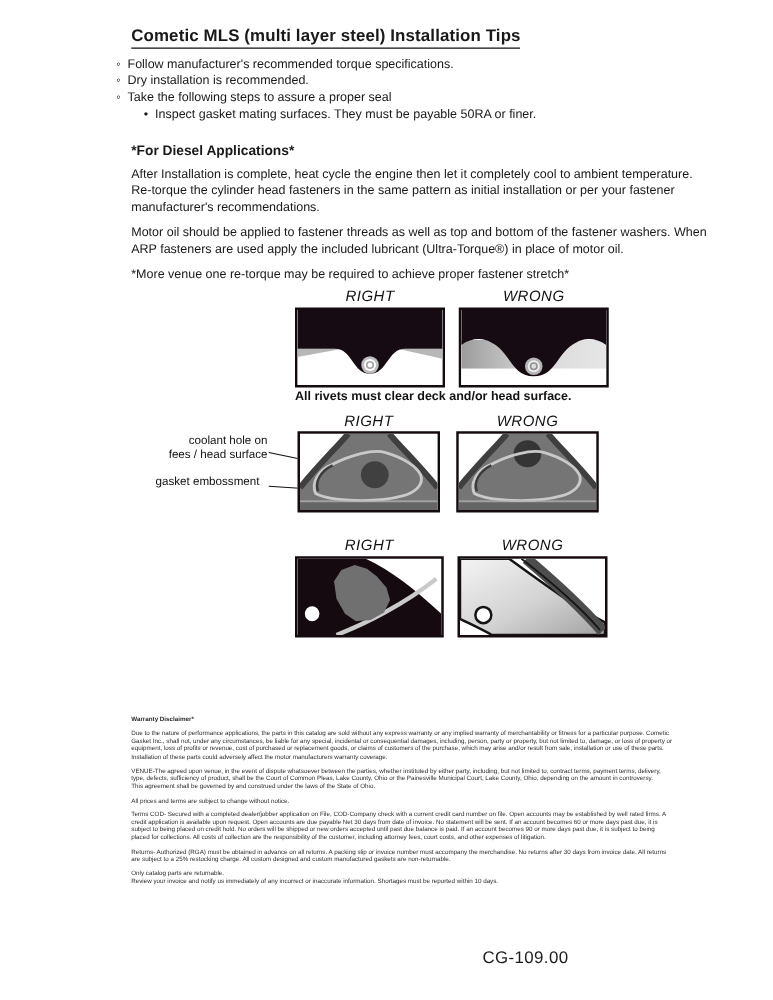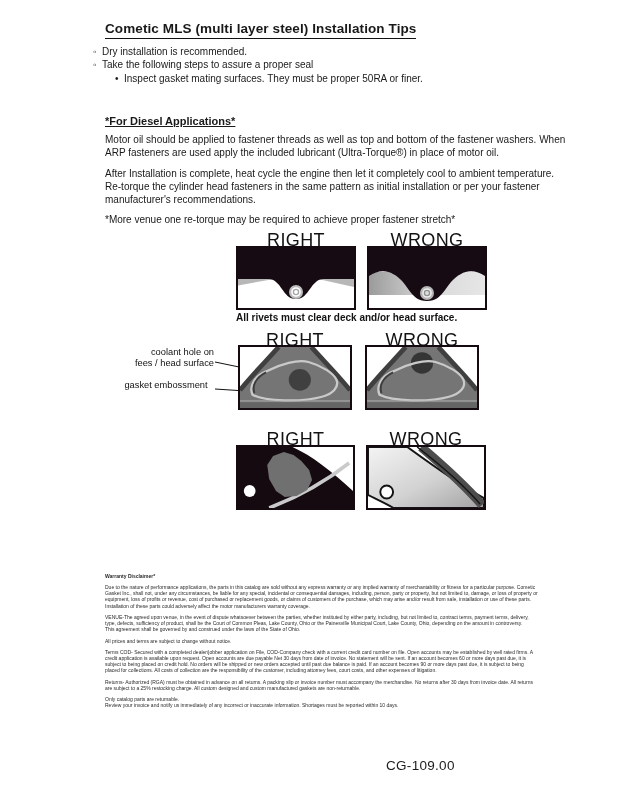--- a/index.html
+++ b/index.html
@@ -25,54 +25,55 @@
   
   .bullets{left:93px;top:45px;font-size:10px;line-height:13.4px;width:470px;}
   .b1,.b2{position:relative;}
   .b1{padding-left:9px;}
   .b1::before{content:"◦";position:absolute;left:0;top:0;font-size:10px;}
   .b2{margin-left:22px;padding-left:9px;}
   .b2::before{content:"•";position:absolute;left:0;top:0;font-size:10px;}
 
   
   .diesel{left:105px;top:115px;width:462px;font-size:10px;line-height:13.2px;}
-  .diesel h2{font-size:11px;margin:0 0 5px 0;font-weight:bold;text-decoration:underline;}
+  .diesel h2{font-size:11px;margin:0 0 5px 0;font-weight:bold;}
   .diesel p{margin:0 0 7px 0;}
 
   
-  .fig-header{font-size:18px;font-weight:500;text-align:center;letter-spacing:0.4px;color:#121212;}
+  .fig-header{font-size:12px;font-weight:500;text-align:center;letter-spacing:0.4px;color:#121212;font-style:italic;}
   .panel{border:2px solid #140a10;background:#fff;box-sizing:border-box;}
   .panel svg{display:block;width:100%;height:100%;}
   .caption{font-size:10px;font-weight:bold;line-height:11.5px;color:#121212;}
   .ann{font-size:9.3px;line-height:10.6px;text-align:right;white-space:pre-line;color:#121212;}
 
   
   .legal{left:105px;top:573px;width:434px;font-size:5px;line-height:6.15px;color:#2a2a2a;}
   .legal .lh{font-weight:bold;margin:0 0 5px 0;}
   .legal p{margin:0 0 5.2px 0;white-space:pre-line;}
 
   .footer-code{left:386px;top:758px;font-size:13.5px;letter-spacing:0.3px;color:#1c1c1c;}
 </style>
 </head>
 <body>
 
 <div class="page">
 
   <div class="abs title">Cometic MLS (multi layer steel) Installation Tips</div>
 
   <div class="abs bullets">
+    <div class="b1">Follow manufacturer's recommended torque specifications.</div>
     <div class="b1">Dry installation is recommended.</div>
     <div class="b1">Take the following steps to assure a proper seal</div>
-    <div class="b2">Inspect gasket mating surfaces.  They must be proper 50RA or finer.</div>
+    <div class="b2">Inspect gasket mating surfaces.  They must be payable 50RA or finer.</div>
   </div>
 
   <div class="abs diesel">
     <h2>*For Diesel Applications*</h2>
+    <p>After Installation is complete, heat cycle the engine then let it completely cool to ambient temperature. Re-torque the cylinder head fasteners in the same pattern as initial installation or per your fastener manufacturer's recommendations.</p>
     <p>Motor oil should be applied to fastener threads as well as top and bottom of the fastener washers. When ARP fasteners are used apply the included lubricant (Ultra-Torque®) in place of motor oil.</p>
-    <p>After Installation is complete, heat cycle the engine then let it completely cool to ambient temperature. Re-torque the cylinder head fasteners in the same pattern as initial installation or per your fastener manufacturer's recommendations.</p>
     <p>*More venue one re-torque may be required to achieve proper fastener stretch*</p>
   </div>
 
   <div class="abs fig-header" style="left:236px;top:230px;width:120px;">RIGHT</div>
   <div class="abs fig-header" style="left:367px;top:230px;width:120px;">WRONG</div>
 
   <div class="abs panel" style="left:236px;top:246px;width:120px;height:64px;">
     <svg viewBox="0 0 116 60" preserveAspectRatio="none">
       <rect x="0" y="0" width="116" height="60" fill="#ffffff"></rect>
       <path d="M0,31 L36,31 L0,37.5 Z" fill="#b7b7b7"></path>

